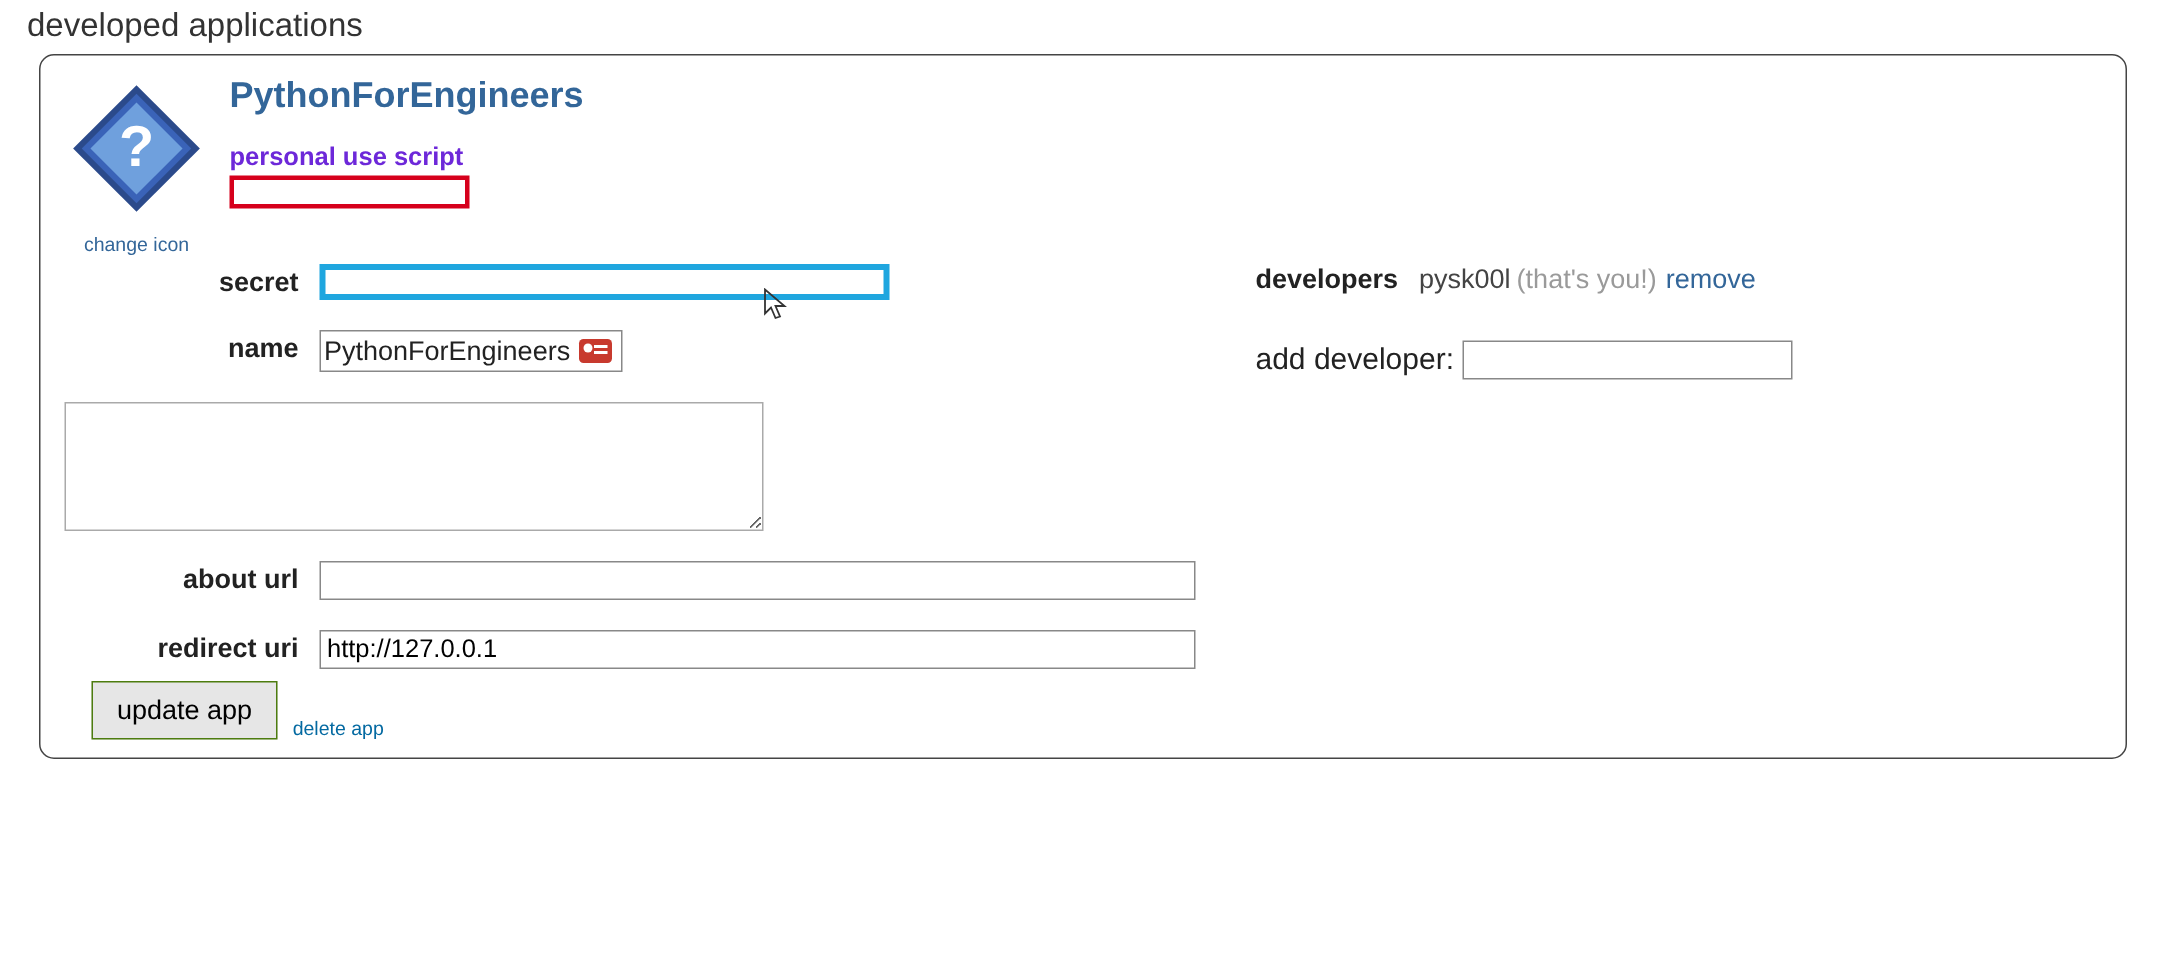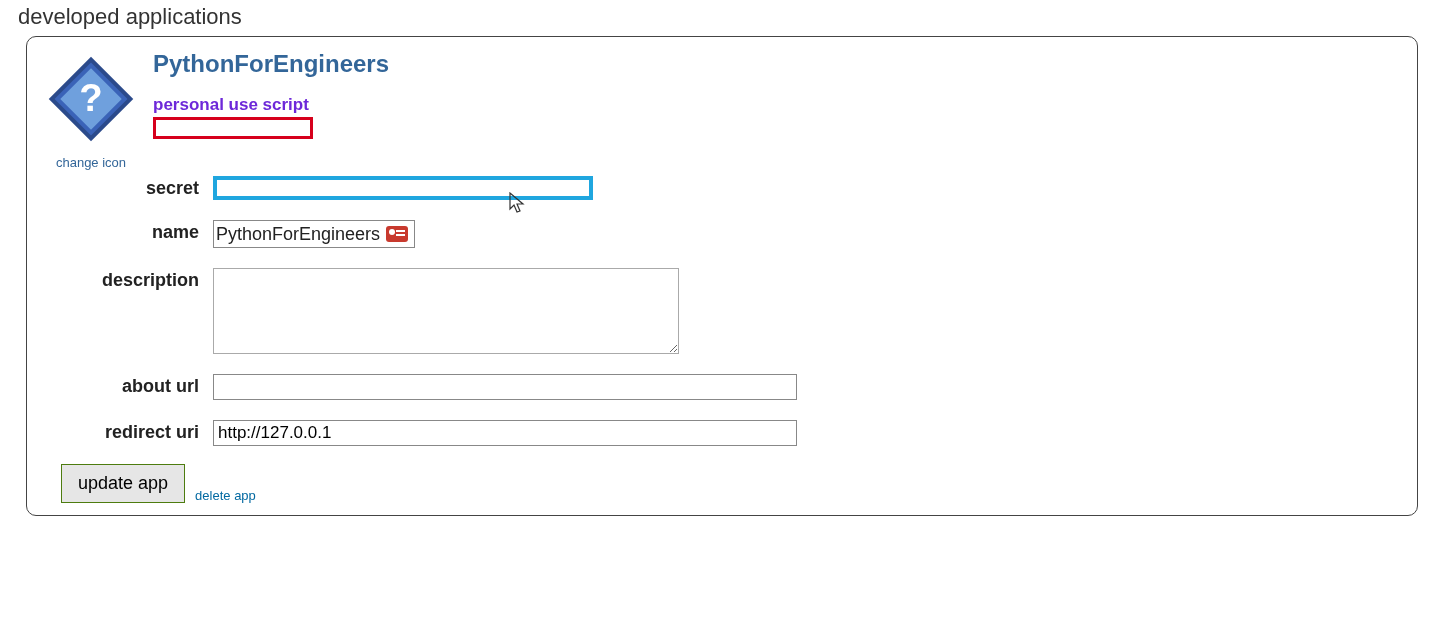--- a/index.html
+++ b/index.html
@@ -269,37 +269,48 @@
 
       <div class="form-row">
         <div class="form-label">name</div>
         <div class="name-wrap">
           <span class="name-text">PythonForEngineers</span>
           <span class="id-badge"></span>
         </div>
       </div>
 
       <div class="form-row">
-        <div class="form-label">description</div>
         <textarea class="desc-area" style=""></textarea>
       </div>
 
       <div class="form-row">
         <div class="form-label">about url</div>
         <input class="text-input" type="text" value="" style="">
       </div>
 
-      <div class="form-row" style="margin-bottom:12px;">
+      <div class="form-row" style="margin-bottom:2px;">
         <div class="form-label">redirect uri</div>
         <input class="text-input" type="text" value="http://127.0.0.1" style="">
       </div>
 
       <div class="actions-row">
         <button class="update-btn">update app</button>
         <span class="delete-link">delete app</span>
       </div>
 
     </div>
 
+    <div class="right-col">
+      <div class="dev-row">
+        <span class="dev-label">developers</span>
+        <span class="dev-user">pysk00l</span>
+        <span class="thats-you">(that's you!)</span>
+        <span class="remove-link">remove</span>
+      </div>
+      <div class="add-dev-row">
+        <span class="add-dev-label">add developer:</span>
+        <input class="add-dev-input" type="text" value="" style="">
+      </div>
+    </div>
 
   </div>
 
 </div>
 
 </body></html>

